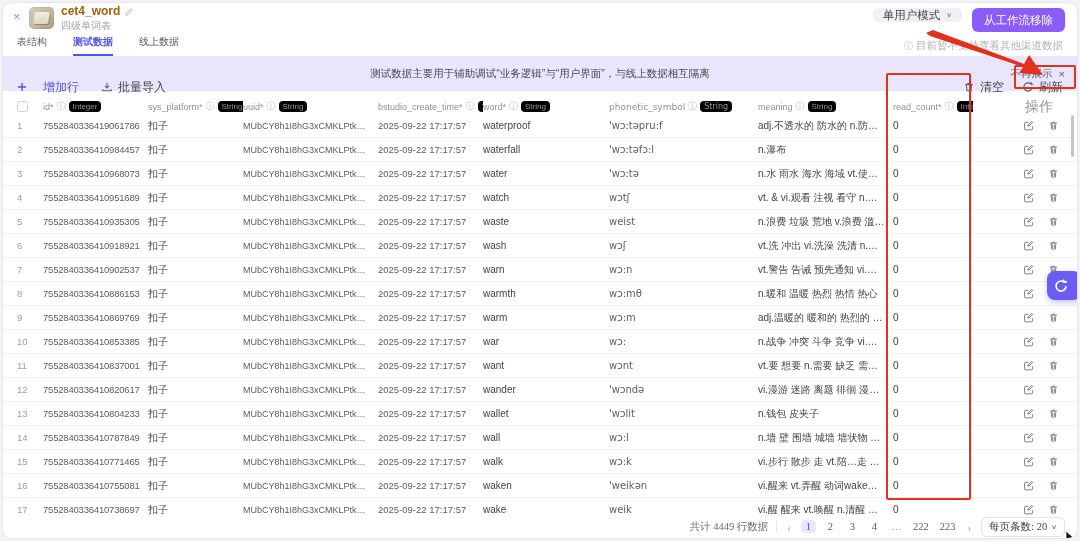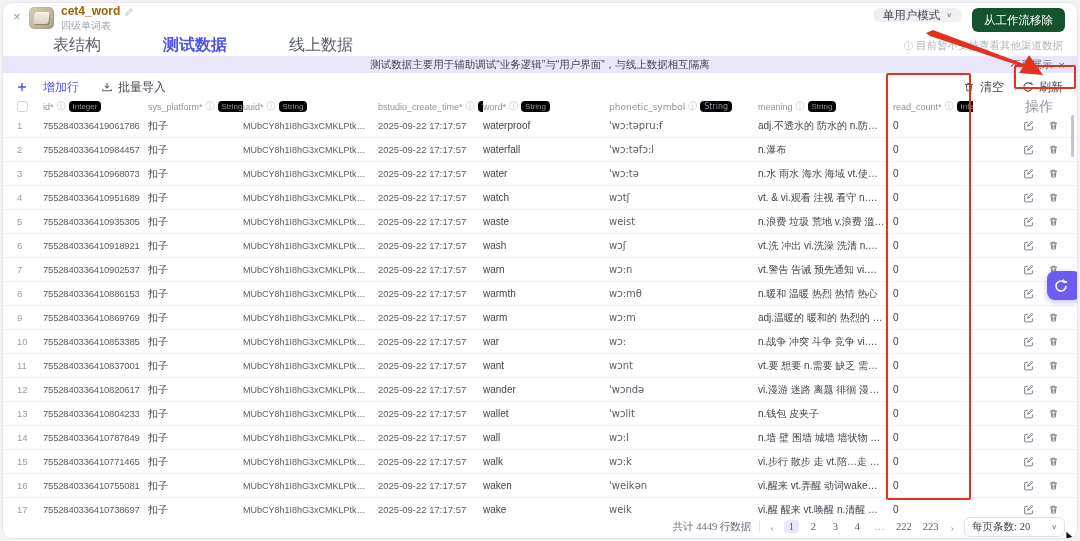--- a/index.html
+++ b/index.html
@@ -33,32 +33,32 @@
   .page-title { font-size:12px; font-weight:bold; color:#a16207; }
   .title-edit { color:#b2b5bd; display:inline-flex; }
   .subtitle { font-size:10px; color:#a0a3ac; margin-top:1px; }
   .header-actions { position:absolute; right:12px; top:5px; display:flex; gap:10px; }
   .btn-mode {
     height:14px; padding:0 10px; border-radius:6px; background:#f0f0f4; color:#41444d;
     font-size:11.5px; display:flex; align-items:center; gap:6px; cursor:pointer;
   }
   .chev { font-size:8px; color:#6b6f7a; transform:scaleY(.8); }
   .btn-remove {
-    height:24px; padding:0 12px; border-radius:6px; background:#14532d; color:#fff;
+    height:24px; padding:0 12px; border-radius:6px; background:#8b5cf6; color:#fff;
     font-size:11.5px; display:flex; align-items:center; cursor:pointer;
   }
   
   .tabs { position:absolute; top:32px; left:14px; display:flex; gap:26px; }
-  .tab { font-size:16px; color:#585d6a; padding-bottom:5px; cursor:pointer;margin-left:36px; }
+  .tab { font-size:10px; color:#585d6a; padding-bottom:5px; cursor:pointer; }
   .tab.active { color:#4d53e8; font-weight:bold; border-bottom:2px solid #4d53e8; }
   .hint { position:absolute; right:14px; top:36px; font-size:10.5px; color:#b1b3bb; display:flex; gap:3px; align-items:center; }
   .info-glyph { font-family:"DejaVu Sans",sans-serif; font-size:9px; color:#c0c2ca; }
   
   .banner {
-    position:absolute; top:53px; left:0; right:0; height:17px; background:#e9e6fb;
+    position:absolute; top:53px; left:0; right:0; height:35px; background:#e9e6fb;
     display:flex; align-items:center; justify-content:center;
     font-size:10.5px; color:#45484f;
   }
   .banner-dismiss { position:absolute; right:12px; display:flex; gap:6px; align-items:center; font-size:10.5px; color:#585d6a; cursor:pointer; }
   .banner-dismiss .x { font-size:11px; color:#585d6a; }
   
   .toolbar { position:absolute; top:73px; left:14px; right:14px; height:22px; display:flex; align-items:center; }
   .tb-left { display:flex; gap:22px; align-items:center; }
   .tb-btn { display:flex; gap:5px; align-items:center; font-size:12px; color:#41444d; cursor:pointer; }
   .tb-btn.accent { color:#4d53e8;gap:16px; }
@@ -111,21 +111,21 @@
     display:flex; align-items:center; justify-content:flex-end; gap:8px;
     padding-right:12px; font-size:10.5px; color:#6b6f7a; background:#fff;font-family:Liberation Serif, serif;
   }
   .pg-divider { width:1px; height:11px; background:#e4e5e9; }
   .pg-nav { color:#9a9da6; font-size:11px; cursor:pointer; padding:0 2px; }
   .pg-pages { display:flex; gap:7px; align-items:center; }
   .page { min-width:15px; text-align:center; color:#585d6a; cursor:pointer; border-radius:4px; padding:1px 2px; font-size:10.5px; }
   .page.active { background:#e9e7fd; color:#4d53e8; }
   .page.gap { color:#9a9da6; cursor:default; }
   .page-size {
-    border:1px solid #e1e2e6; border-radius:6px; padding:2px 7px; display:flex; gap:21px;
+    border:1px solid #e1e2e6; border-radius:6px; padding:2px 7px; display:flex; gap:4px;
     align-items:center; color:#41444d; cursor:pointer; font-size:10.5px;
   }
   
   .mouse-cursor { position:absolute; left:1061px; top:527px; pointer-events:none; }
 </style>
 </head>
 <body>
 
 <div class="window">
 

